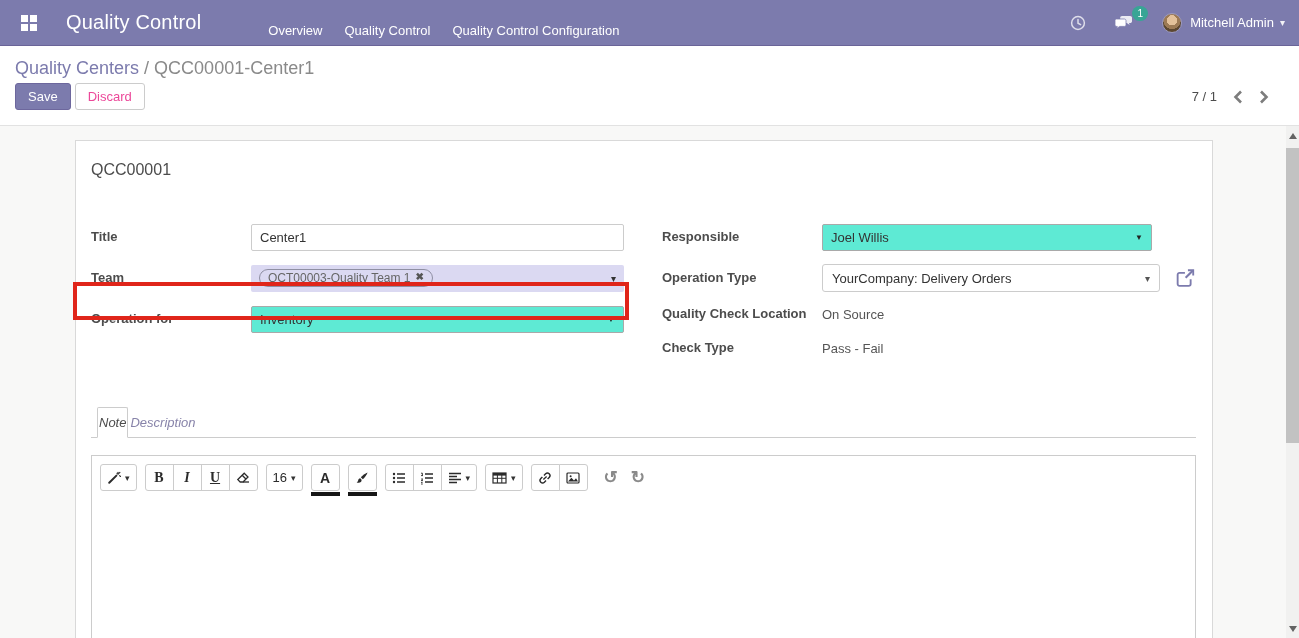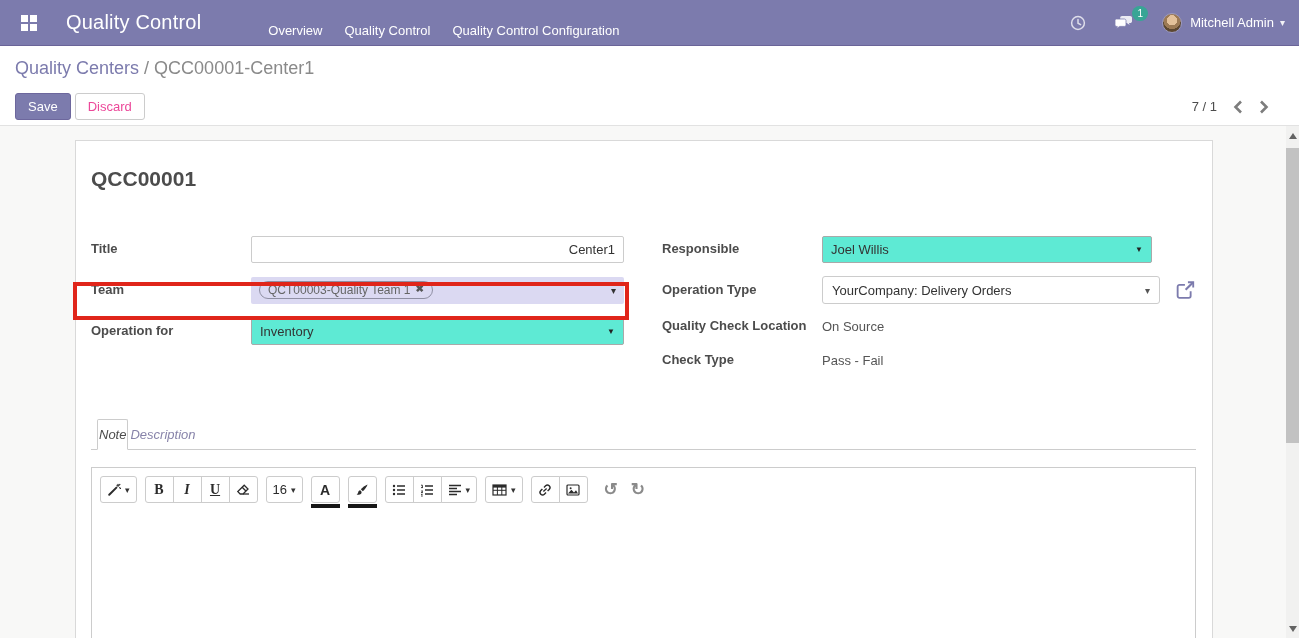--- a/index.html
+++ b/index.html
@@ -23,45 +23,45 @@
   .avatar { width:20px; height:20px; border-radius:50%;
     background:radial-gradient(circle at 50% 35%, #e3c19a 0 34%, #9c7a55 35% 58%, #5c4730 59%); border:1px solid #9b99bd; }
   .user-name { font-size:13px; margin:0 6px 0 8px; }
   .nav-caret { font-size:10px; opacity:.9; }
 
   
   .control-panel { height:80px; background:#fff; border-bottom:1px solid #e2e2e2; padding:12px 0 0 15px; }
   .breadcrumb { font-size:18px; }
   .breadcrumb .bc-link { color:#7c7bad; cursor:pointer; }
   .breadcrumb .bc-sep, .breadcrumb .bc-current { color:#8a8a8a; }
-  .cp-row { display:flex; margin-top:14px; }
+  .cp-row { display:flex; margin-top:4px; }
   .btn { font-size:13px; padding:5px 12px; border-radius:3px; cursor:pointer; border:1px solid transparent; }
   .btn-save { background:#7c7bad; border-color:#6d679d; color:#fff; }
   .btn-discard { background:#fff; border-color:#ccc; color:#ec4899; margin-left:4px; }
   .pager { margin-left:auto; margin-right:22px; display:flex; align-items:center; color:#4c4c4c; font-size:13px; }
   .pager-arrow { padding:2px 8px; cursor:pointer; display:flex; align-items:center; }
   .pager-value { margin-right:8px; }
 
   
   .content { position:relative; height:512px; background:#f8f8f7; overflow:hidden; }
   .sheet { position:absolute; left:75px; top:14px; width:1138px; height:640px;
     background:#fff; border:1px solid #d9d9d9; padding:16px 16px 0 15px; }
-  .record-name { font-size:21px; font-weight:bold; color:#4c4c4c; margin:10px 0 44px 0; }
+  .record-name { font-size:16px; font-weight:normal; color:#4c4c4c; margin:4px 0 44px 0; }
 
   .form-grid { display:flex; }
   .col-left { width:533px; flex:none; }
   .col-right { flex:1; margin-left:38px; }
   .o-row { display:flex; align-items:center; min-height:28px; margin-bottom:13px; }
   .o-row.top { align-items:flex-start; margin-bottom:6px; }
   .o-label { width:160px; flex:none; font-weight:bold; color:#4c4c4c; font-size:13px; line-height:1.35; }
   .o-widget { flex:1; position:relative; }
   .pad-r { padding-right:44px; }
 
   .o-input { width:100%; height:27px; border:1px solid #ccc; border-radius:2px;
-    font-size:13px; color:#333; padding:0 8px; font-family:inherit;text-align:right; }
+    font-size:13px; color:#333; padding:0 8px; font-family:inherit; }
   .tags-field { height:27px; background:#dbd9f2; border-radius:2px; display:flex; align-items:center; padding:0 8px; cursor:pointer; }
   .tag-pill { border:1px solid #8f8fa3; border-radius:11px; padding:1px 8px; font-size:12px; color:#666;
     display:flex; white-space:nowrap; }
   .tag-x { margin-left:5px; font-size:10px; color:#555; cursor:pointer; font-weight:bold; }
   .tags-caret { margin-left:auto; font-size:10px; color:#333; }
   .o-select { height:27px; border:1px solid #a9a9a9; border-radius:2px; background:#5eead4; display:flex;
     align-items:center; font-size:13px; color:#333; padding:0 8px; cursor:pointer; }
   .sel-arrow { margin-left:auto; font-size:8px; color:#222; }
   .o-combo { height:28px; border:1px solid #ccc; border-radius:3px; background:#fff; display:flex;
     align-items:center; font-size:13px; color:#333; padding:0 9px; cursor:pointer; flex:1; }

